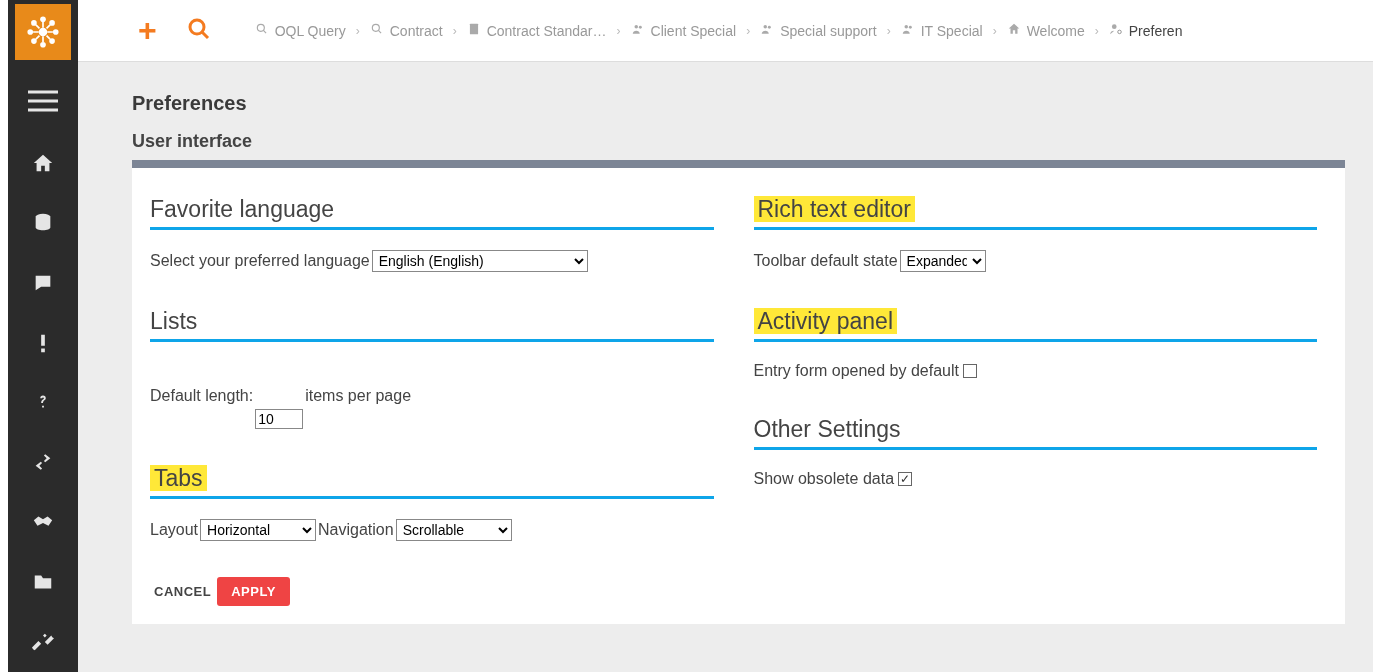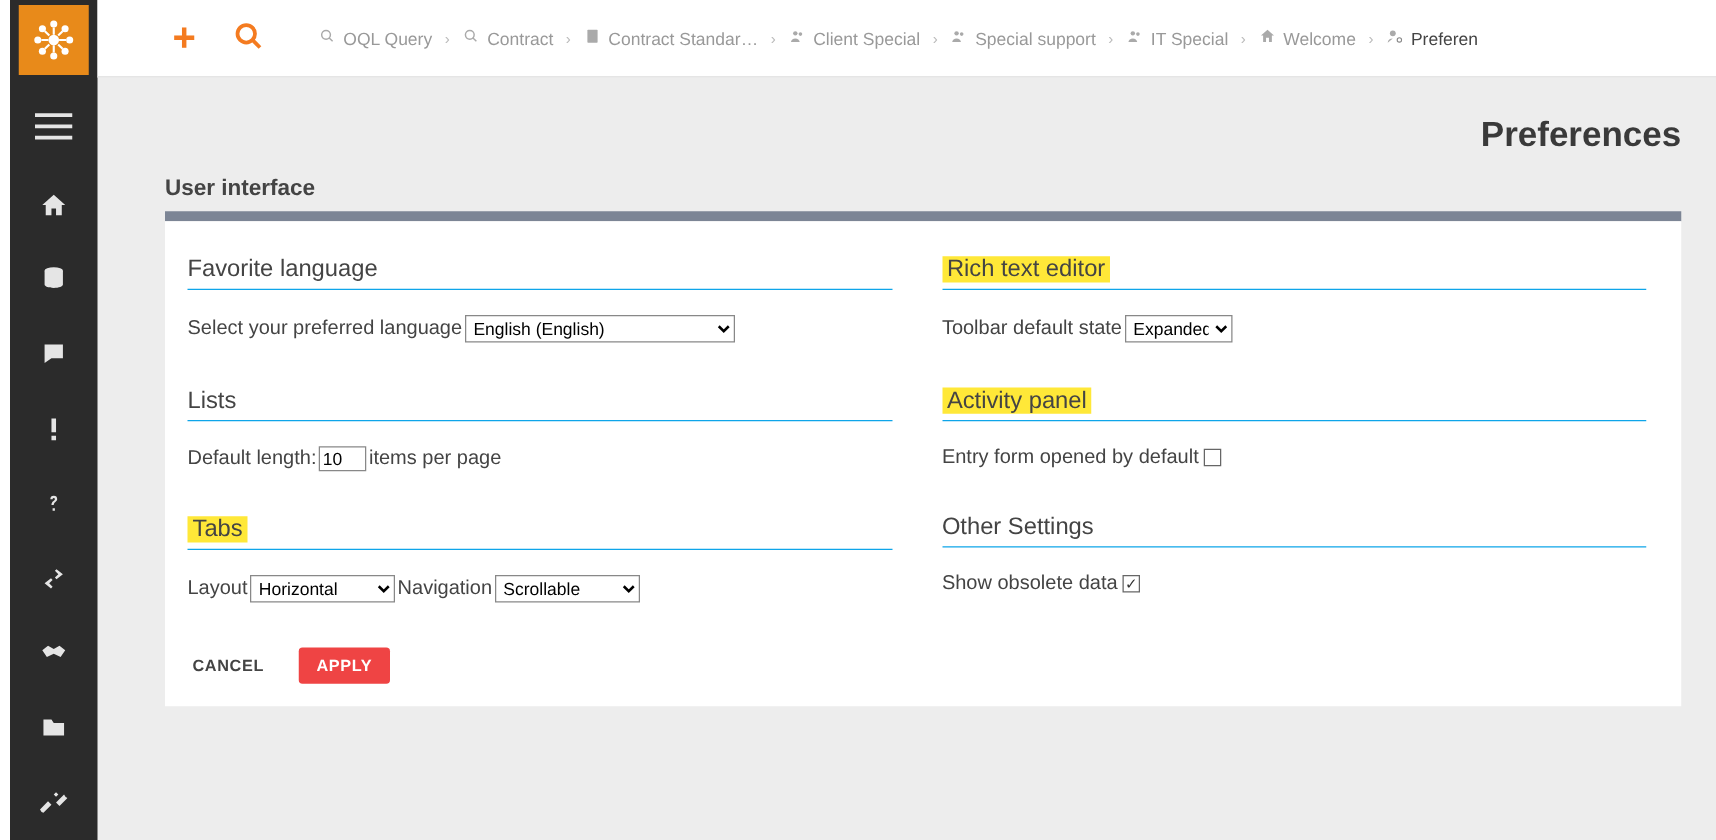--- a/index.html
+++ b/index.html
@@ -20,38 +20,38 @@
 .top-search-icon { color: #f47b20; margin-right: 40px; cursor: pointer; }
 .top-search-icon svg { width: 24px; height: 24px; fill: #f47b20; stroke: #f47b20; }
 .breadcrumb { display: flex; align-items: center; gap: 4px; color: #999; font-size: 14px; flex-wrap: nowrap; overflow: hidden; }
 .crumb { display: flex; align-items: center; gap: 6px; padding: 2px 4px; cursor: pointer; white-space: nowrap; }
 .crumb.current { color: #444; }
 .crumb-icon svg { width: 14px; height: 14px; fill: #aaa; }
 .sep { color: #bbb; font-size: 12px; margin: 0 2px; }
 
 
 .main { position: absolute; left: 78px; top: 62px; right: 0; bottom: 0; padding: 30px 28px 20px 54px; overflow: auto; }
-h1 { font-size: 28px; color: #3a3a3a; font-weight: 700; margin-bottom: 16px; text-align: right; }
+h1 { font-size: 20px; color: #3a3a3a; font-weight: 700; margin-bottom: 16px; }
 h2.sub { font-size: 18px; color: #444; font-weight: 600; margin-bottom: 8px; }
 .grey-bar { height: 8px; background: #7c8595; margin-bottom: 0; }
 .panel { background: #fff; padding: 28px 28px 18px 18px; }
 .cols { display: flex; gap: 40px; }
 .col { flex: 1; }
 .section { margin-bottom: 36px; }
-.sec-title { font-size: 19px; color: #444; border-bottom: 1px solid #0ea5e9; padding-bottom: 4px; margin-bottom: 20px; display: inline-block; width: 100%; }
+.sec-title { font-size: 23px; color: #444; border-bottom: 3px solid #0ea5e9; padding-bottom: 4px; margin-bottom: 20px; display: inline-block; width: 100%; }
 .hl { background: #ffe838; display: inline; padding: 0 4px; }
 .field { font-size: 16px; color: #444; display: flex; align-items: center; gap: 2px; flex-wrap: wrap; }
 .field select, .field input[type=text] { font-size: 14px; border: 1px solid #888; padding: 1px 2px; background: #fff; }
-.field input[type=text] { width: 38px; }
+.field input[type=text] { width: 48px; margin-top: 47px; }
 .field select.lang { width: 216px; }
 .field select.narrow { width: 86px; }
 .field select.xnarrow { width: 116px; }
 .checkbox { width: 14px; height: 14px; border: 1px solid #666; display: inline-flex; align-items: center; justify-content: center; margin-left: 2px; }
 .checkbox.checked::after { content: "✓"; font-size: 12px; color: #333; }
-.actions { margin-top: 16px; display: flex; gap: 24px; align-items: center; }
+.actions { margin-top: 16px; display: flex; gap: 2px; align-items: center; }
 .btn-cancel { background: none; border: none; color: #444; font-weight: 600; font-size: 13px; letter-spacing: .5px; cursor: pointer; padding: 6px 4px; }
 .btn-apply { background: #ef4444; color: #fff; border: none; font-weight: 600; font-size: 13px; letter-spacing: .5px; padding: 7px 14px; border-radius: 3px; cursor: pointer; }
 
 
 .edge { position:absolute; left:0; top:0; width:8px; height:672px; background:#fff; font-size:10px; color:#888; overflow:hidden;}
 </style>
 </head>
 <body>
 
 <div class="edge"></div>

